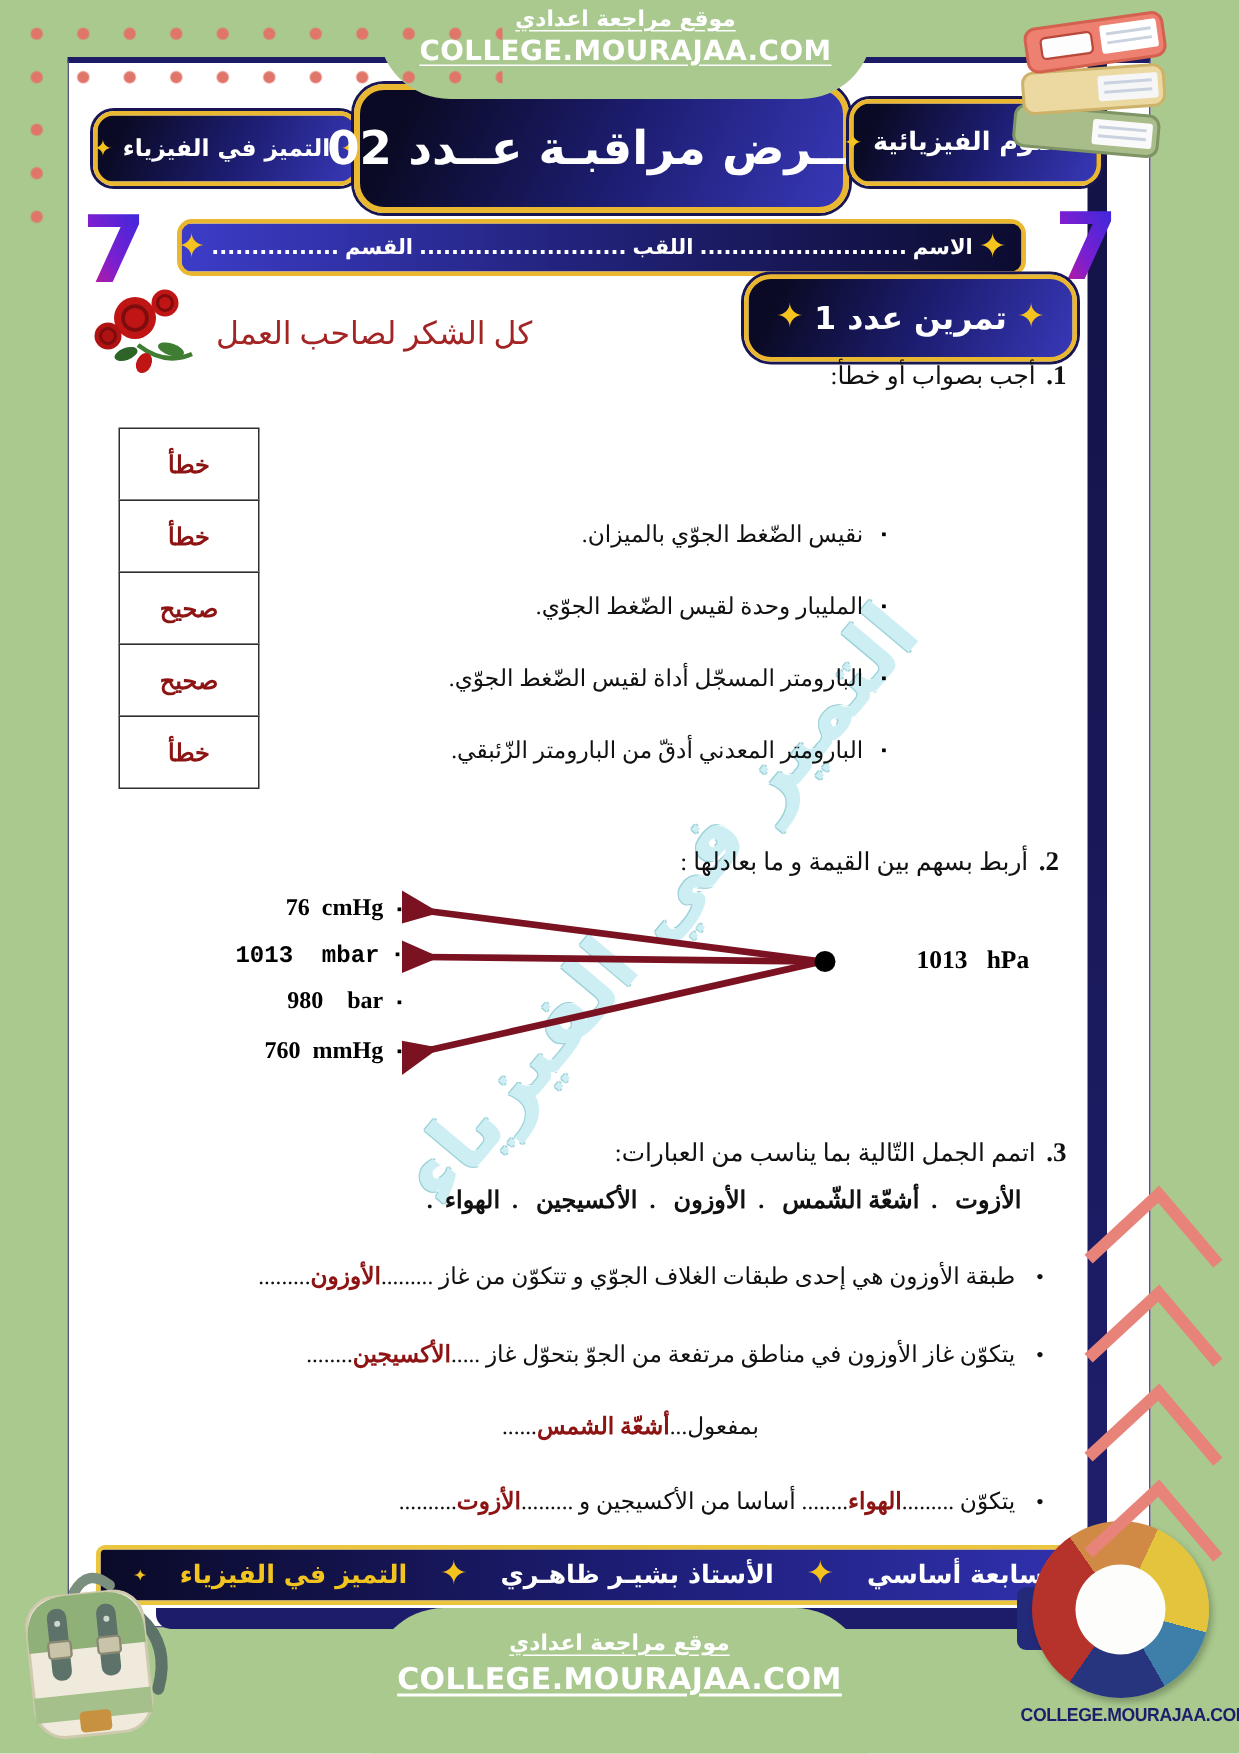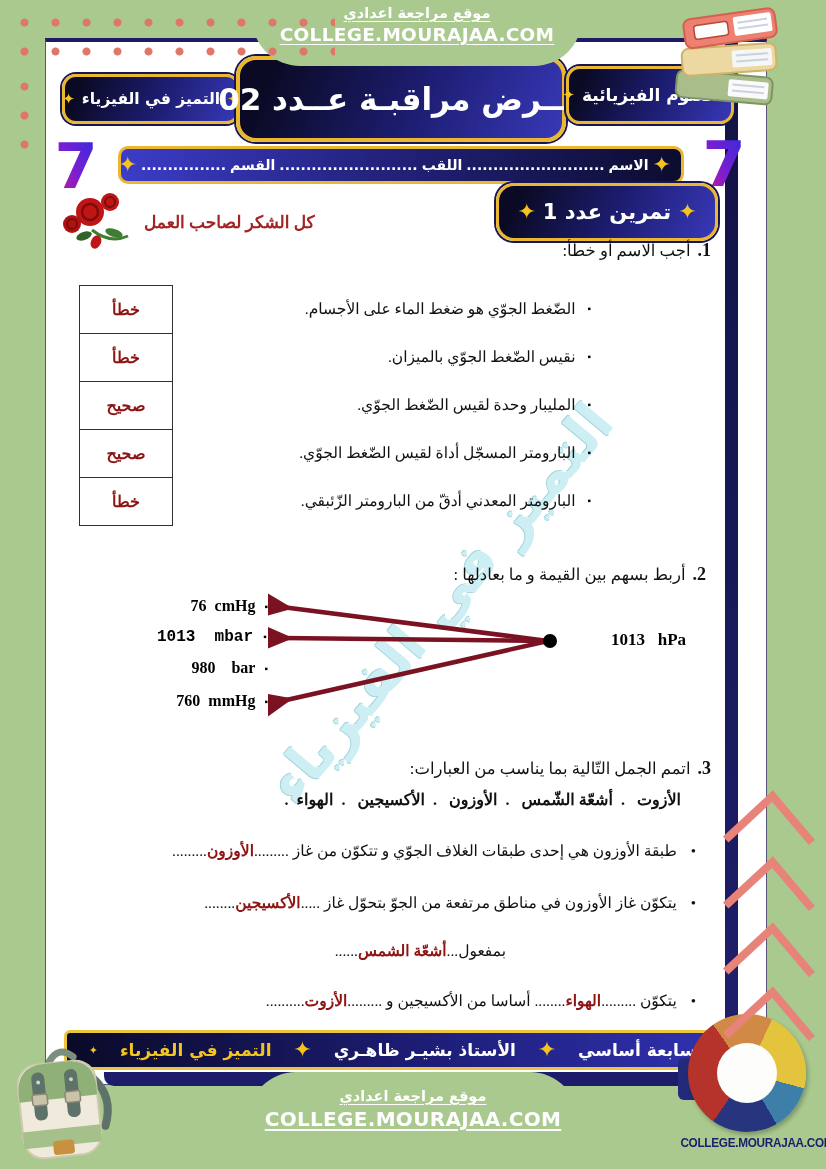--- a/index.html
+++ b/index.html
@@ -35,21 +35,21 @@
     background:linear-gradient(90deg,#3c3cc8 0%,#23237e 45%,#0c0c30 100%);
     border:3px solid #eab830;border-radius:10px;color:#fff;
     display:flex;align-items:center;direction:rtl;gap:4px;padding:0 10px;box-sizing:border-box;
     font-size:14px;font-weight:bold;font-family:"DejaVu Sans","Liberation Sans",sans-serif;white-space:nowrap;overflow:hidden;
   }
   .namebar .push-end{margin-right:auto;}
   .seven{position:absolute;}
   .seven-left{left:6px;top:92px;} .seven-right{left:654px;top:90px;}
   
   .thanks{position:absolute;left:16px;top:148px;display:flex;align-items:center;gap:2px;}
-  .thanks-text{color:#a32424;font-weight:bold;font-size:17px;}
+  .thanks-text{color:#a32424;font-weight:normal;font-size:21px;}
   
   .qhead{position:absolute;direction:rtl;text-align:right;font-size:16.5px;color:#111;}
   .qnum{font-weight:bold;font-size:18px;margin-left:7px;}
   .tf-row{position:absolute;left:30px;width:620px;height:48px;}
   .tf-box{position:absolute;left:3px;top:0;width:92px;height:47px;border:1.5px solid #2f2f2f;
     display:flex;align-items:center;justify-content:center;background:#fff;
     color:#8e1414;font-weight:bold;font-size:16px;}
   .tf-text{position:absolute;right:105px;top:50%;transform:translateY(-50%);
     direction:rtl;font-size:15.5px;color:#111;white-space:nowrap;}
   .sq{font-size:10px;margin-left:12px;vertical-align:2px;color:#000;}
@@ -185,26 +185,25 @@
       <circle cx="10" cy="34" r="9" fill="#b01212"></circle>
         <circle cx="10" cy="34" r="5" fill="none" stroke="#7d0d0d" stroke-width="2"></circle>
       <circle cx="48" cy="12" r="9" fill="#c01515"></circle>
         <circle cx="48" cy="12" r="5" fill="none" stroke="#7d0d0d" stroke-width="2"></circle>
       <ellipse cx="34" cy="52" rx="5" ry="7" fill="#c01515" transform="rotate(25 34 52)"></ellipse>
     </svg>
     <span class="thanks-text">كل الشكر لصاحب العمل</span>
   </div>
 
   <div class="qhead" style="top:198px;right:55px;">
-    <span class="qnum">1.</span><span>أجب الاسم أو خطأ:</span>
+    <span class="qnum">1.</span><span>أجب بصواب أو خطأ:</span>
   </div>
 
   <div class="tf-row" style="top:243px;">
     <div class="tf-box">خطأ</div>
-    <div class="tf-text"><span class="sq">▪</span><span>الضّغط الجوّي هو ضغط الماء على الأجسام.</span></div>
   </div>
   <div class="tf-row" style="top:291px;">
     <div class="tf-box">خطأ</div>
     <div class="tf-text"><span class="sq">▪</span><span>نقيس الضّغط الجوّي بالميزان.</span></div>
   </div>
   <div class="tf-row" style="top:339px;">
     <div class="tf-box">صحيح</div>
     <div class="tf-text"><span class="sq">▪</span><span>المليبار وحدة لقيس الضّغط الجوّي.</span></div>
   </div>
   <div class="tf-row" style="top:387px;">

